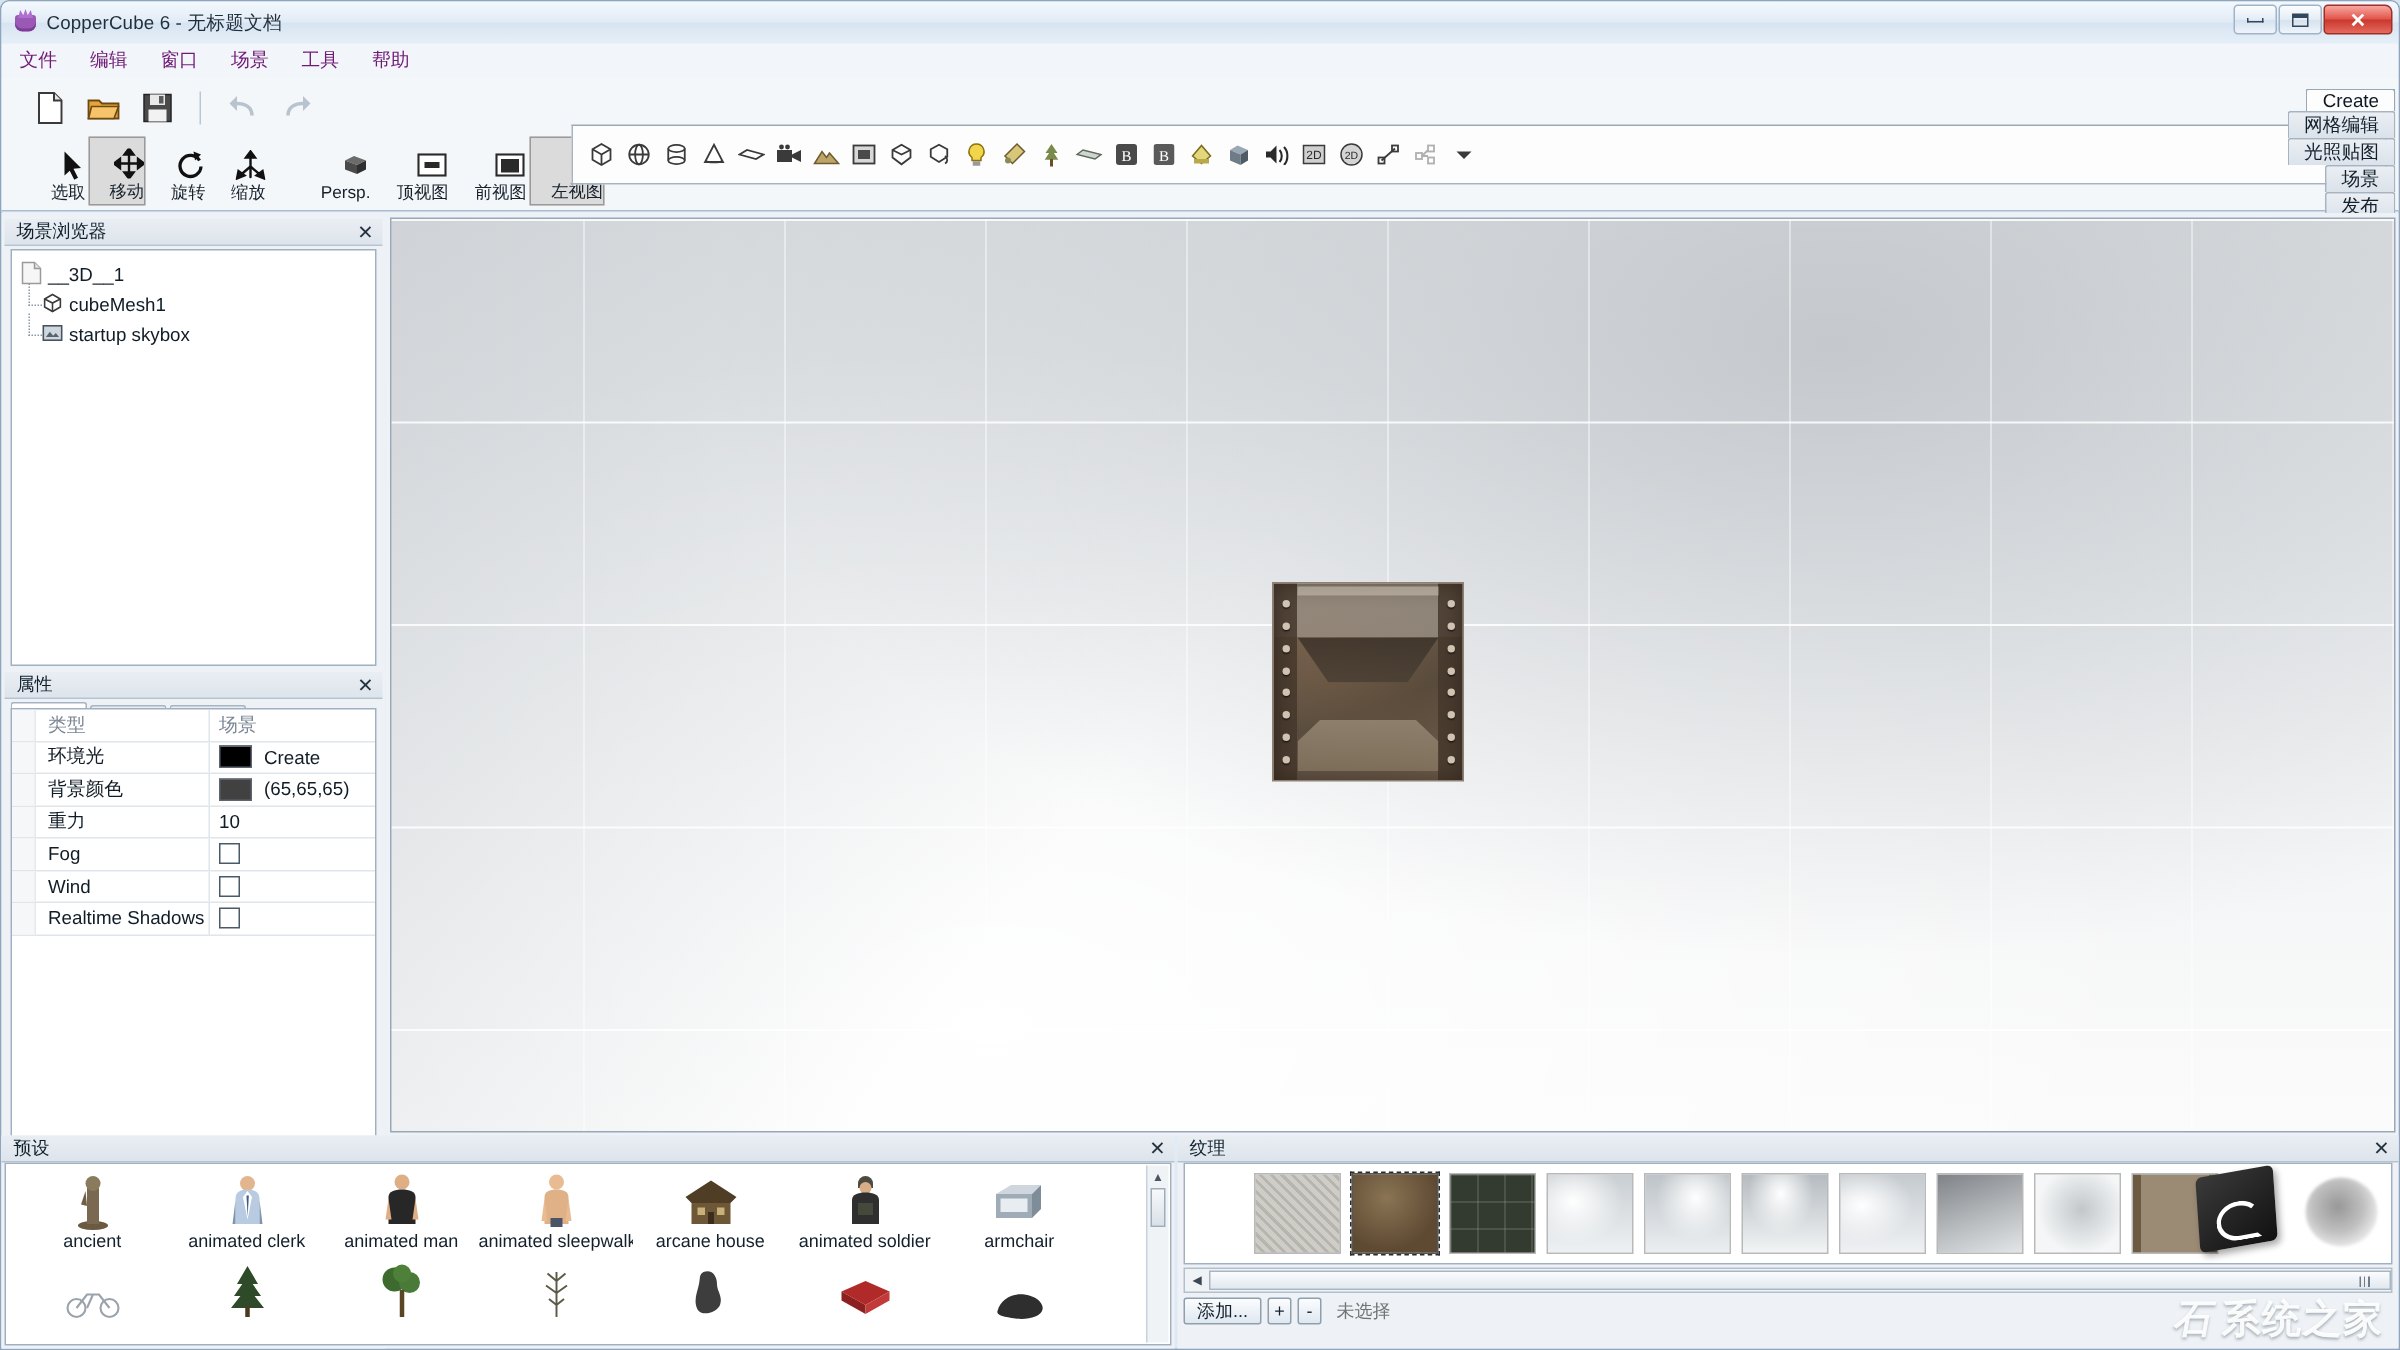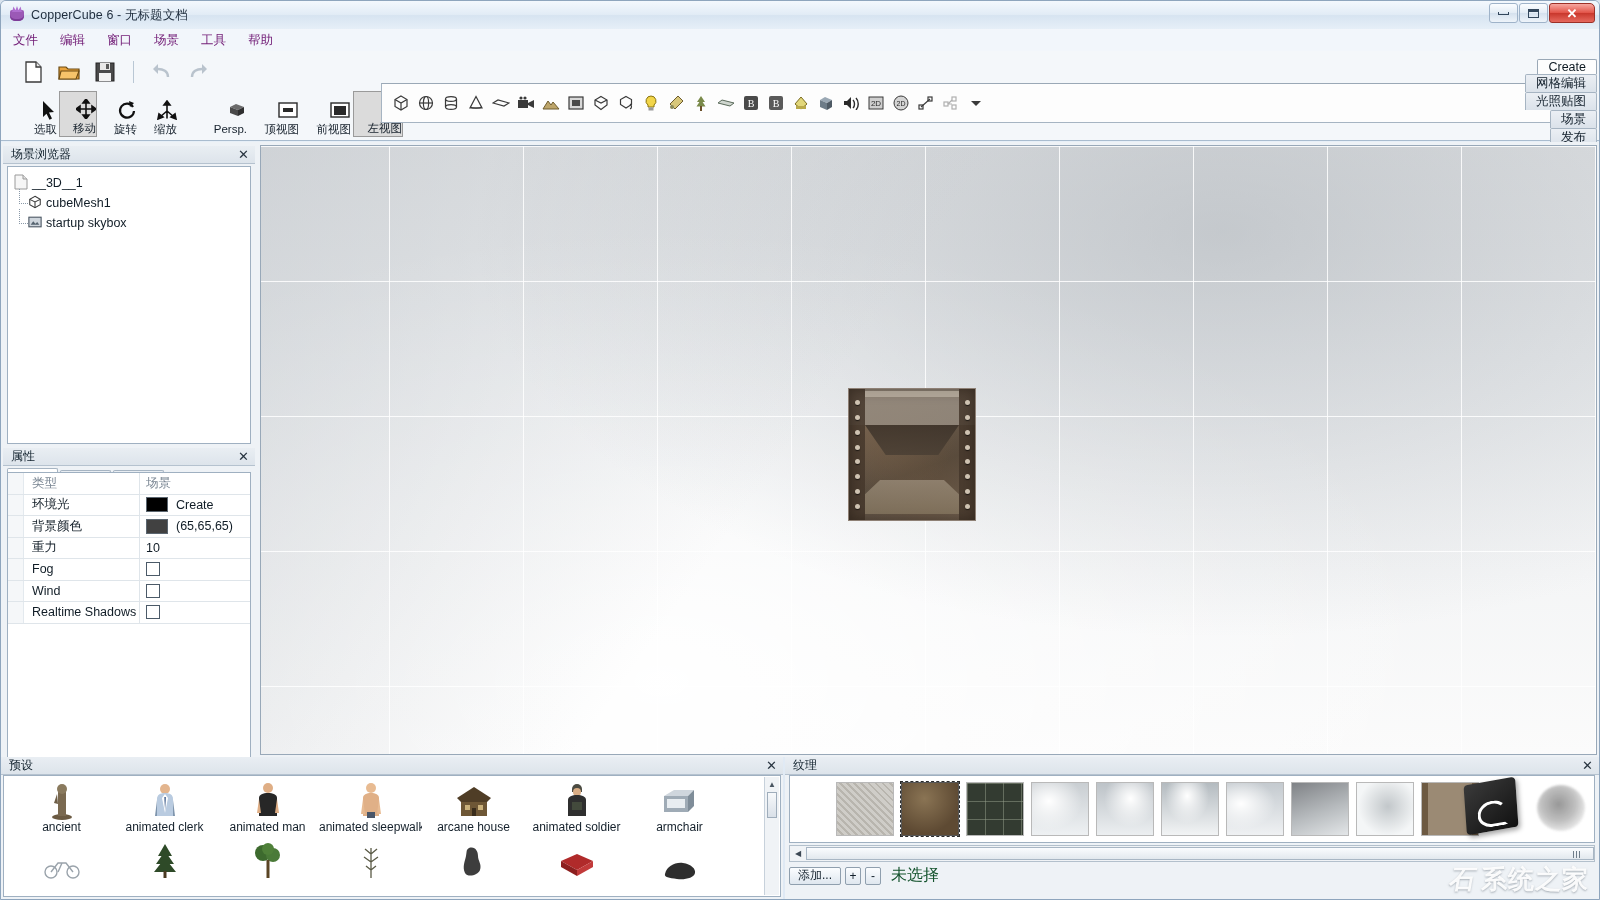--- a/index.html
+++ b/index.html
@@ -238,21 +238,21 @@
   .hscroll .grip { position:absolute; right:12px; top:3px; width:8px;height:7px;
     background-image:repeating-linear-gradient(90deg,#6f7d8a 0 1px, transparent 1px 3px);}
   .tex-bottom { position:absolute; left:4px; top:108px; display:flex; align-items:center; gap:4px; }
   .sbtn {
     height:18px; padding:0 8px; font-size:12px; color:#13202c;
     border:1px solid #8f9fae; border-radius:2px;
     background:linear-gradient(180deg,#fbfdff,#dfe7ef);
     display:flex;align-items:center;
   }
   .sbtn.sq { width:16px; padding:0; justify-content:center;}
-  .tex-status { font-size:16px;color:#14532d; margin-left:6px;}
+  .tex-status { font-size:12px;color:#737373; margin-left:6px;}
   .skybox-preview { position:absolute; right:72px; top:24px; width:62px;height:60px;}
   .cube3d {
     width:52px;height:50px;background:linear-gradient(145deg,#3a3a3a,#111);
     transform: rotate(-4deg) skewY(-6deg);
     border-radius:4px; position:relative; box-shadow:2px 3px 5px rgba(0,0,0,.35);
   }
   .cube3d:after{
     content:"";position:absolute;left:12px;top:20px;width:24px;height:20px;
     border:3px solid #fff;border-radius:50% 50% 0 50%; border-right-color:transparent;
   }

